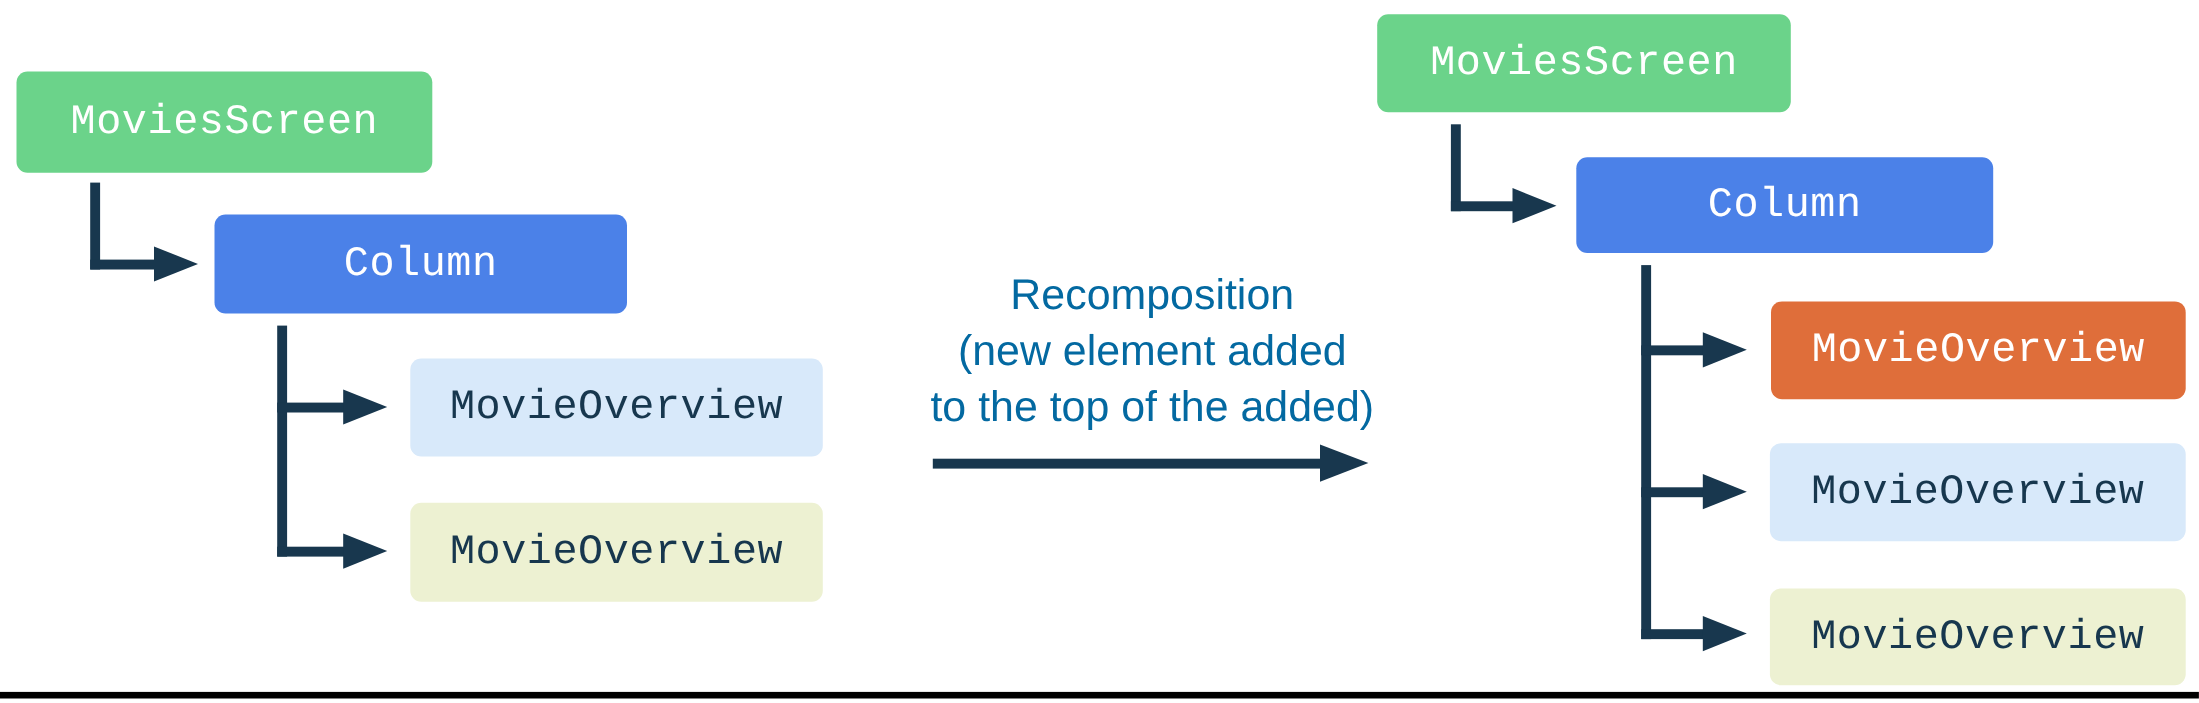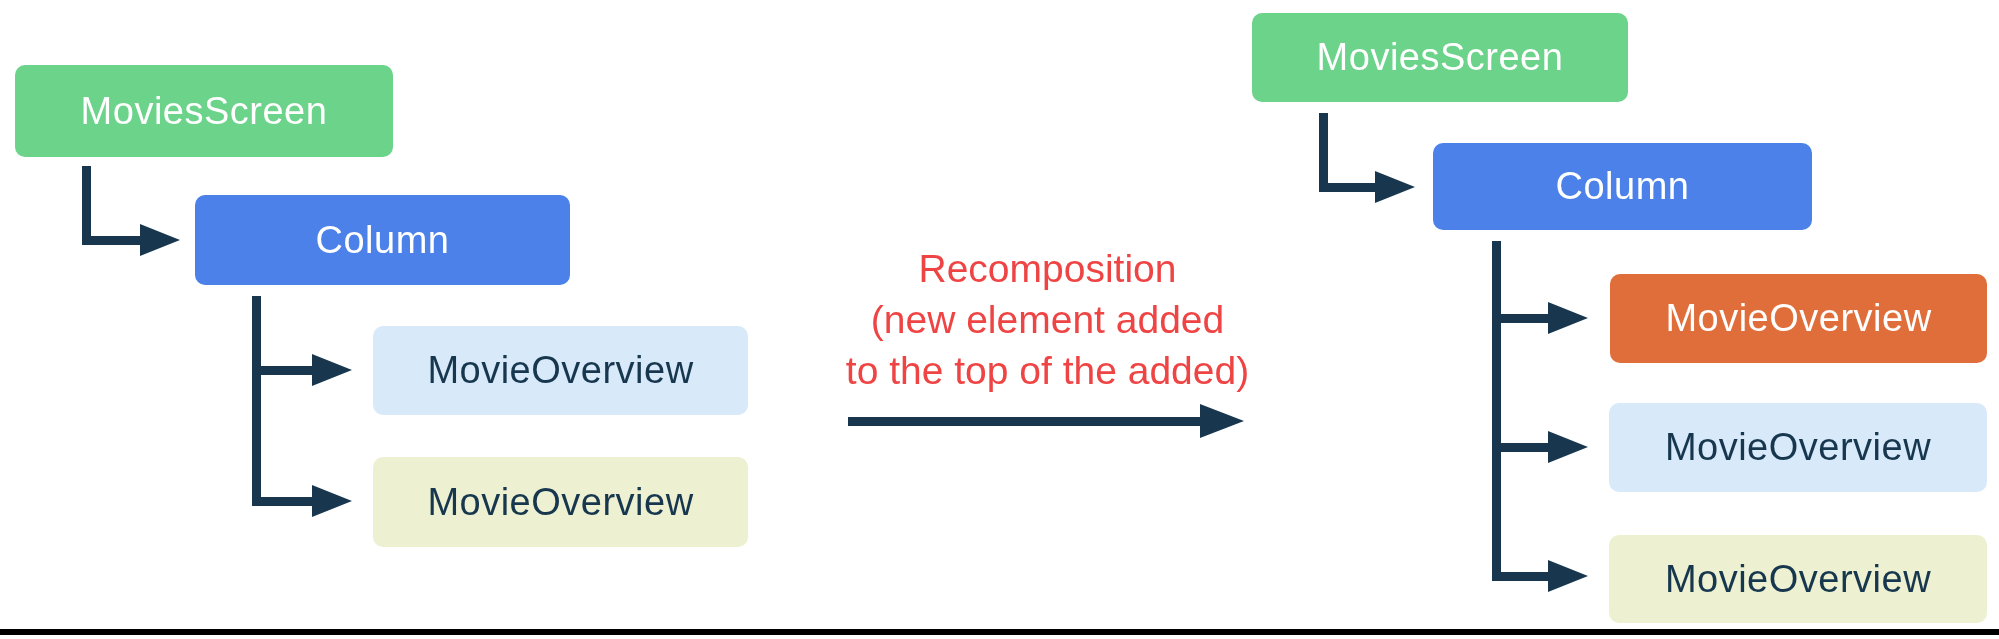--- a/index.html
+++ b/index.html
@@ -5,21 +5,21 @@
   :root { --line:#18374E; --rule:#000000; }
   html,body { margin:0; padding:0; background:#ffffff; }
   .canvas {
     position:relative; width:1999px; height:639px;
     background:#ffffff; overflow:hidden;
     font-family:"Liberation Sans", sans-serif;
   }
   .node {
     position:absolute; border-radius:10px;
     display:flex; align-items:center; justify-content:center;
-    font-size:38px; letter-spacing:0.5px; white-space:nowrap;
+    font-size:38px; letter-spacing:0.5px; white-space:nowrap;font-family:Liberation Mono, monospace;
   }
   .vline, .hline { position:absolute; background:var(--line); }
   .arrowhead {
     position:absolute; width:0; height:0;
     border-top:16px solid transparent;
     border-bottom:16px solid transparent;
     border-left:40px solid var(--line);
   }
   .arrowhead.big {
     border-top-width:17px; border-bottom-width:17px; border-left-width:44px;
@@ -51,21 +51,21 @@
 
     <div class="hline" style="left:252px; top:366px; width:62px; height:9px;"></div>
     <div class="arrowhead" style="left:312px; top:354px;"></div>
     <div class="node" style="left: 373px; top: 326px; width: 375px; height: 89px; background-color: rgb(216, 233, 250); color: rgb(23, 55, 78);">MovieOverview</div>
 
     <div class="hline" style="left:252px; top:497px; width:62px; height:9px;"></div>
     <div class="arrowhead" style="left:312px; top:485px;"></div>
     <div class="node" style="left: 373px; top: 457px; width: 375px; height: 90px; background-color: rgb(237, 241, 210); color: rgb(23, 55, 78);">MovieOverview</div>
   </div>
 
-  <div class="annotation" style="left: 800px; top: 243px; width: 495px; color: #ef4444;">
+  <div class="annotation" style="left: 800px; top: 243px; width: 495px; color: #0369a1;">
     <div>Recomposition</div>
     <div>(new element added</div>
     <div>to the top of the added)</div>
   </div>
   <div>
     <div class="hline" style="left:848px; top:417px; width:355px; height:9px;"></div>
     <div class="arrowhead big" style="left:1200px; top:404px;"></div>
   </div>
 
   <div>

